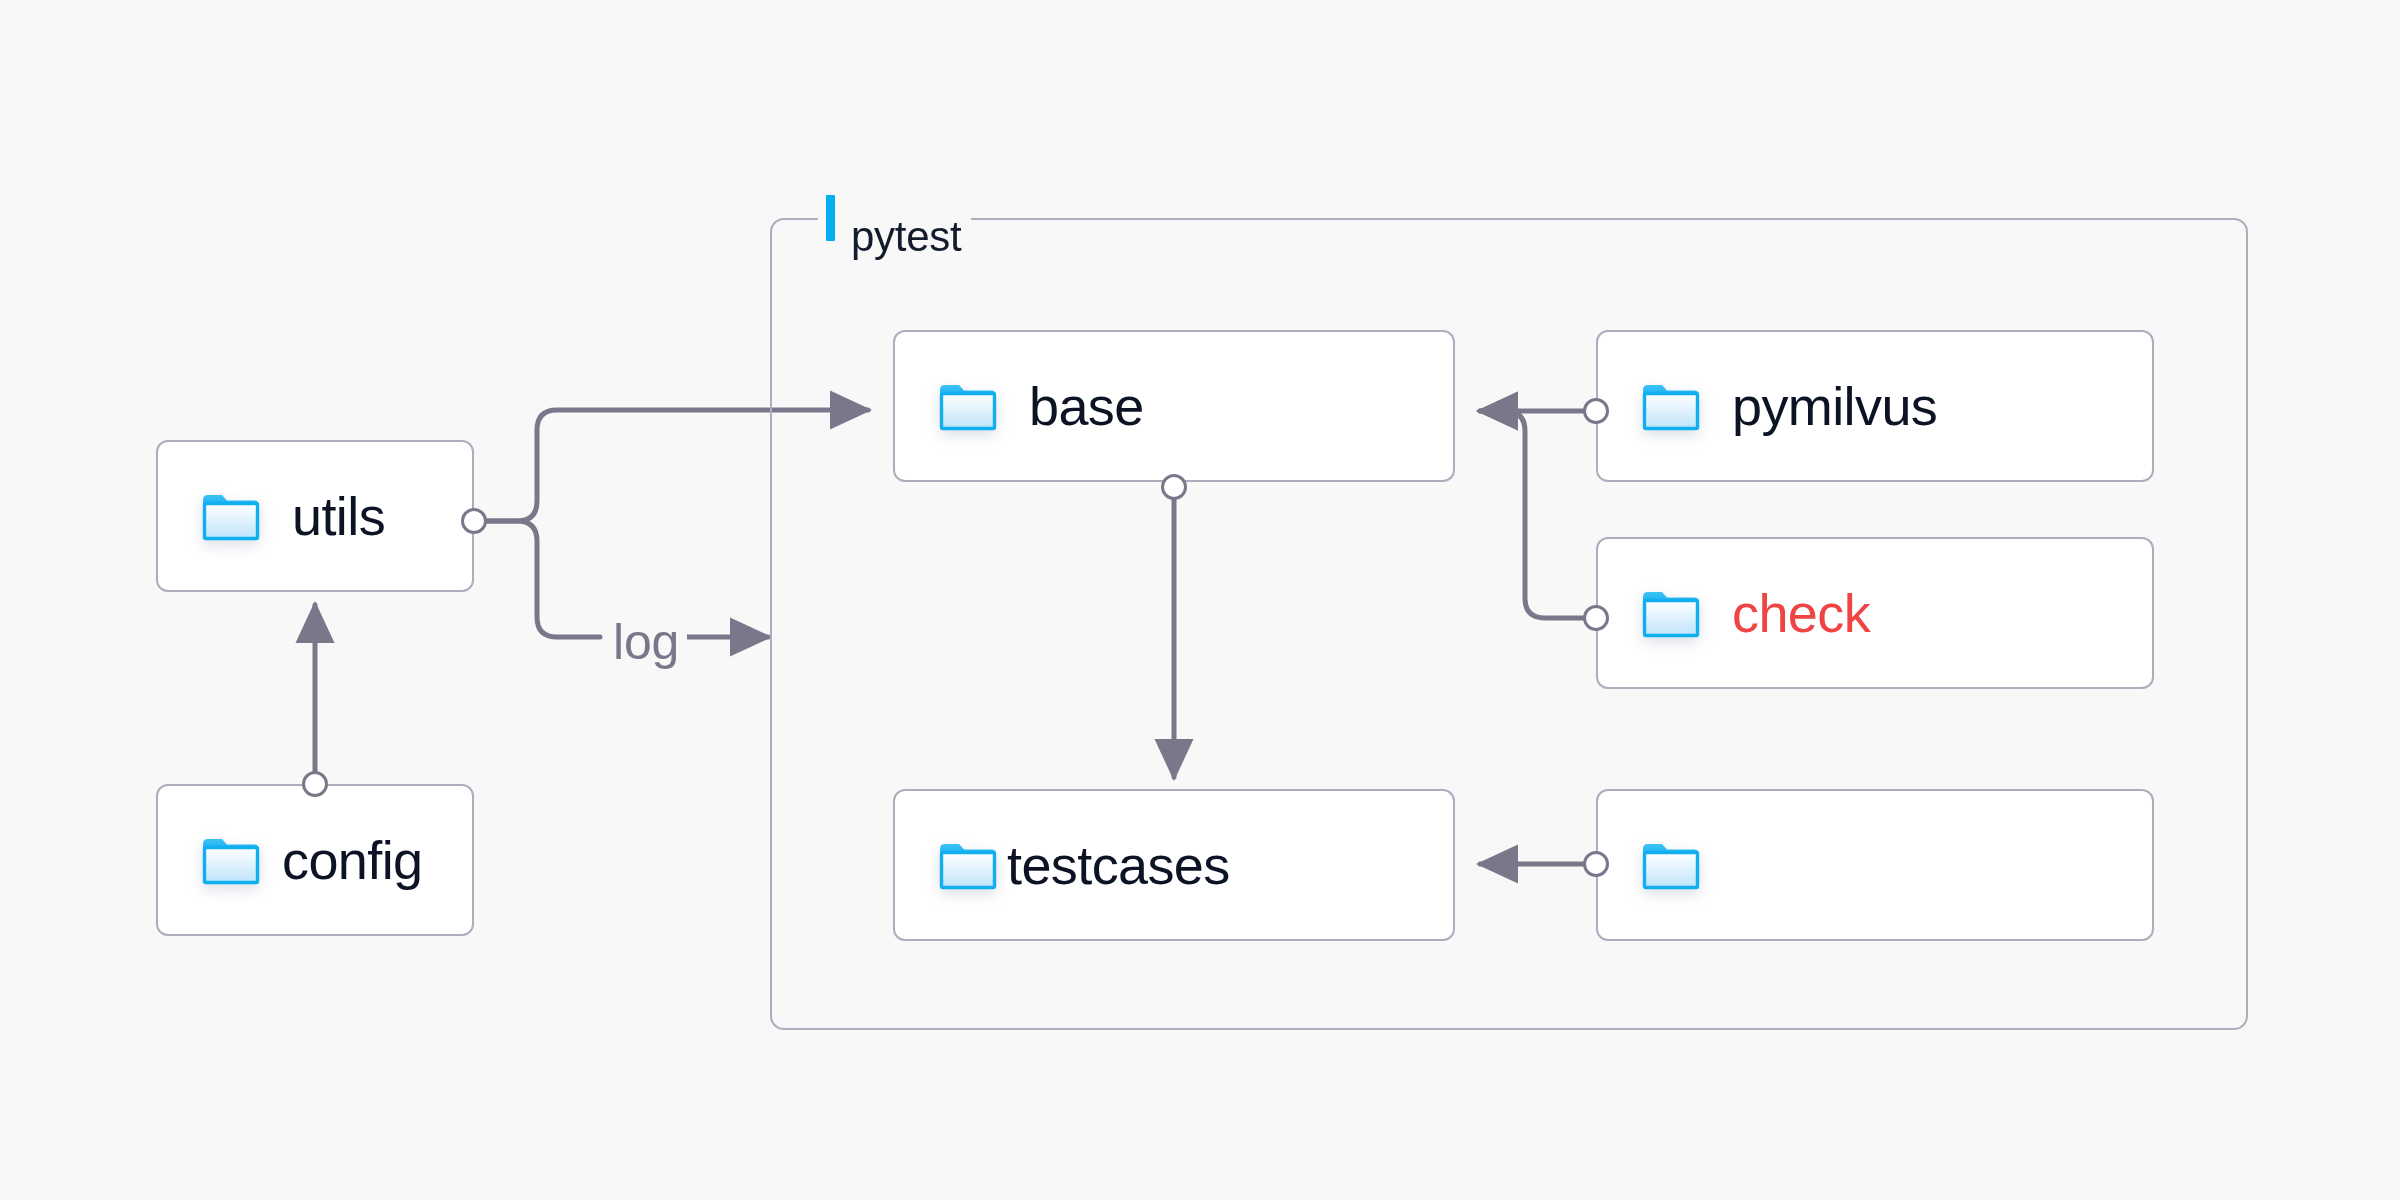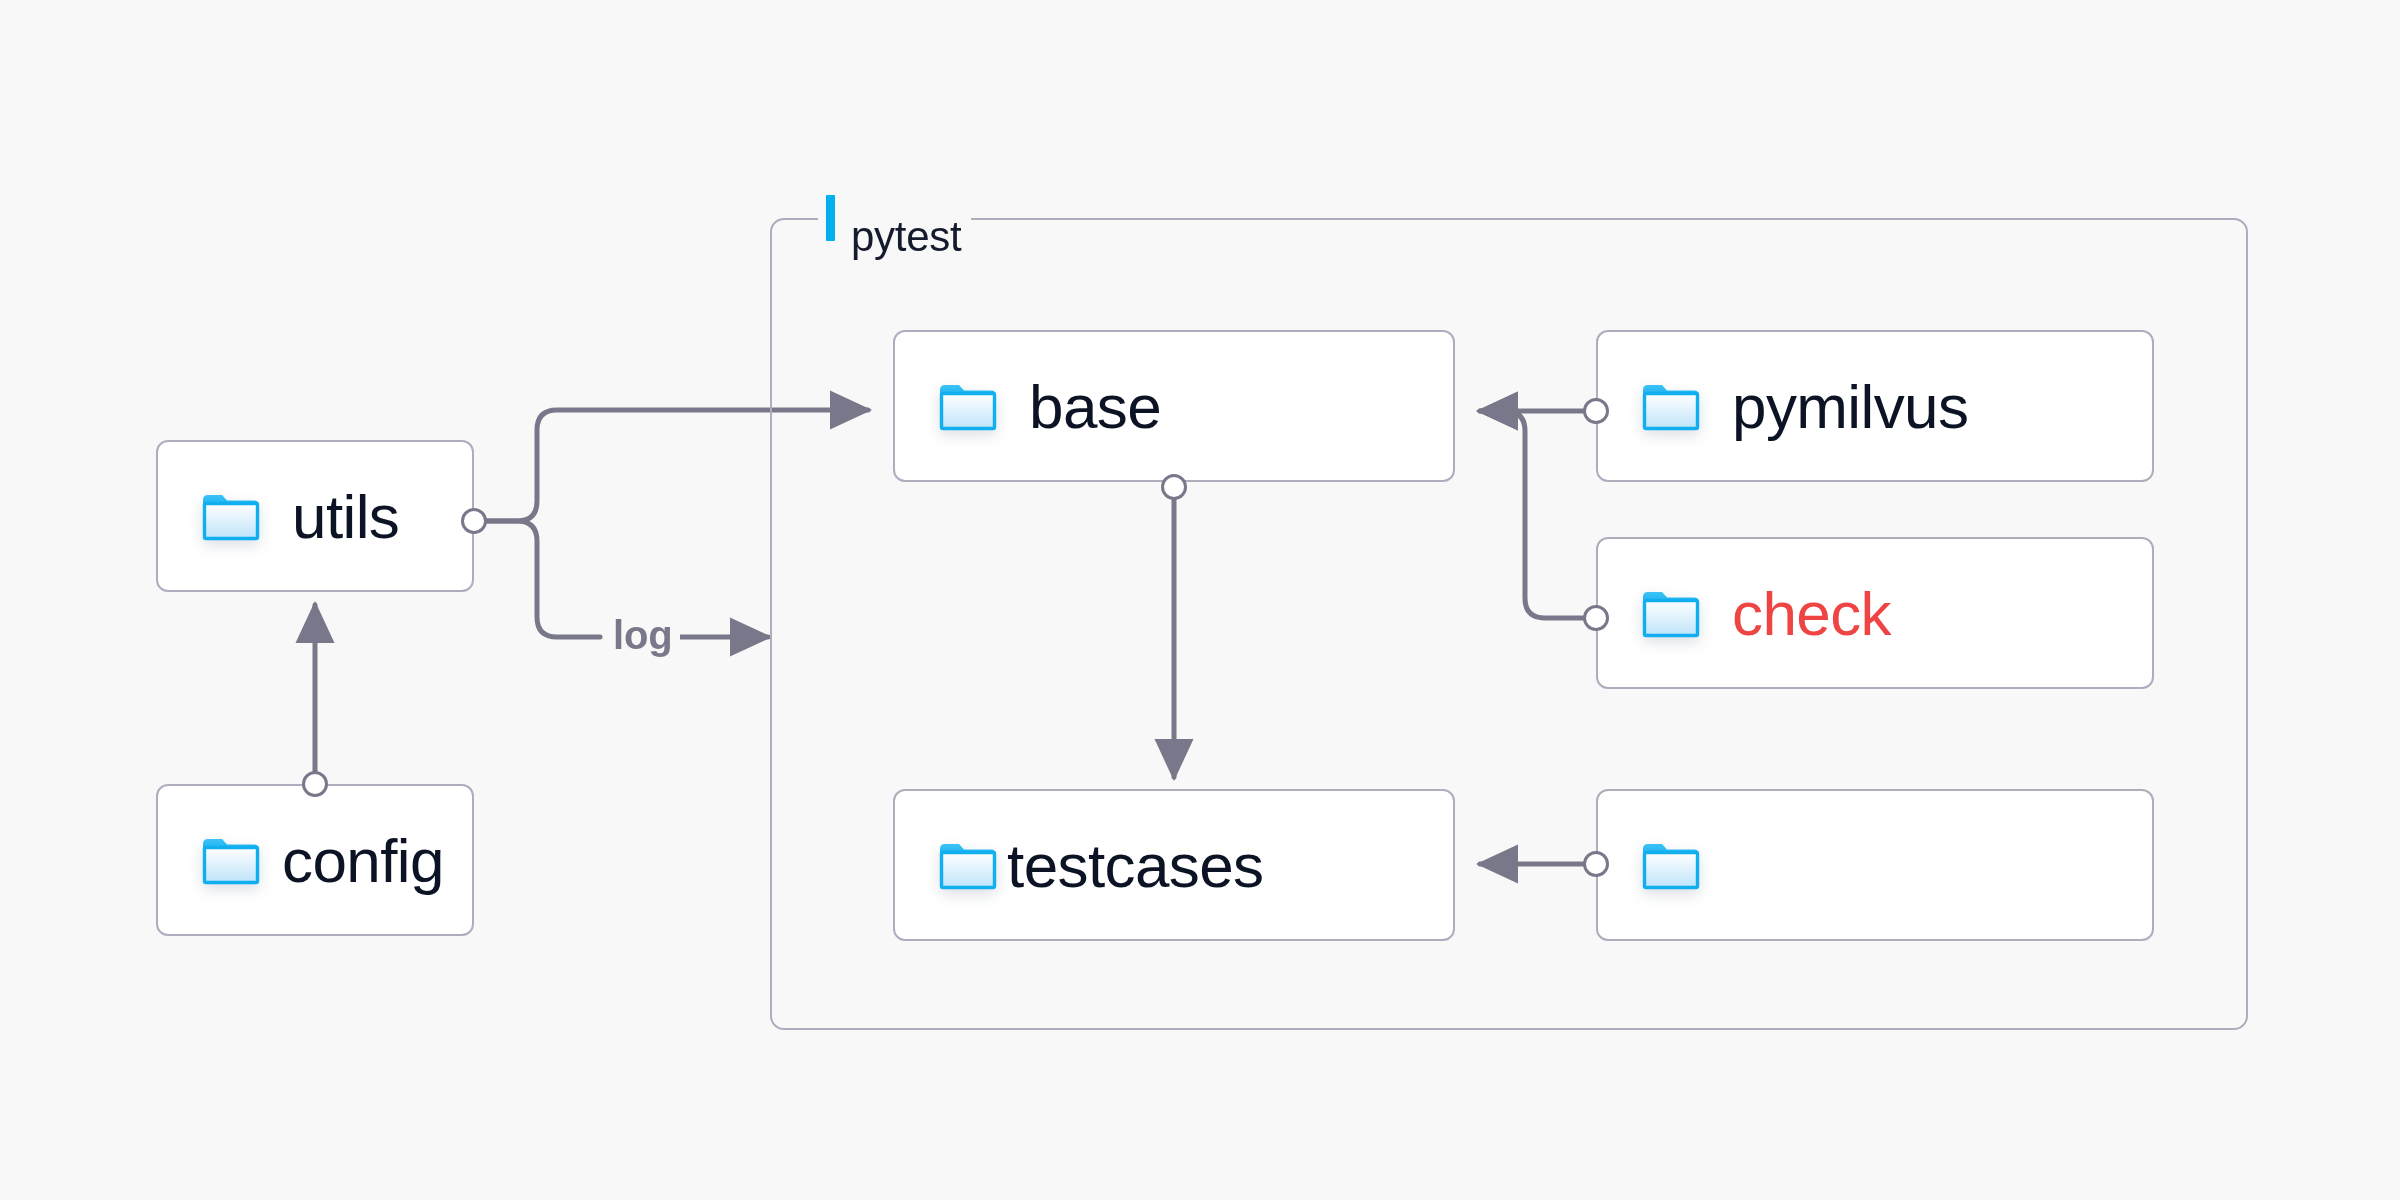--- a/index.html
+++ b/index.html
@@ -64,21 +64,21 @@
     box-sizing: border-box;
     background: #ffffff;
     border: 2px solid #aeacbd;
     border-radius: 12px;
     display: flex;
     align-items: center;
     padding-left: 42px;
     gap: 30px;
   }
   .node-label {
-    font-size: 62px;
+    font-size: 54px;
     color: #0c1324;
     letter-spacing: -0.6px;
     white-space: nowrap;
   }
   
   .folder-icon {
     flex: none;
     width: 62px;
     height: 54px;
     position: relative;
@@ -95,27 +95,26 @@
     width: 26px;
     height: 26px;
     box-sizing: border-box;
     border: 3px solid #78788a;
     border-radius: 50%;
     background: #ffffff;
   }
   
   .edge-label {
     position: absolute;
-    font-size: 40px;
+    font-size: 50px;
     color: #78788a;
     letter-spacing: -0.2px;
     white-space: nowrap;
     background: #f8f8f8;
     padding: 0 8px;
-    font-weight: bold;
   }
 </style>
 </head>
 <body>
 
 <div id="canvas">
 
   <svg id="edge-layer" viewBox="0 0 2400 1200" xmlns="http://www.w3.org/2000/svg">
     <defs>
       <marker id="arrowhead" markerWidth="9" markerHeight="9" refX="7.6" refY="4.5" orient="auto" markerUnits="strokeWidth">

